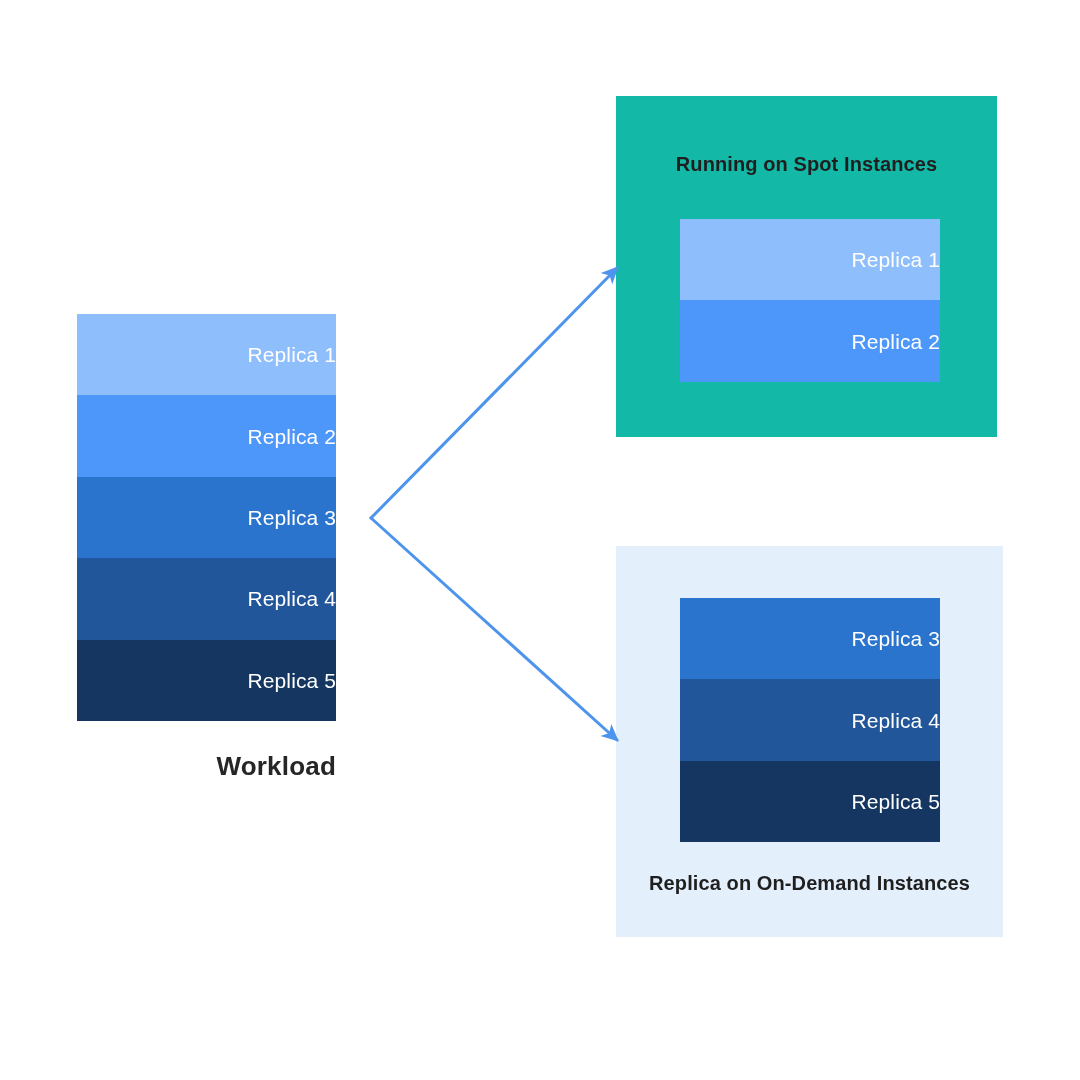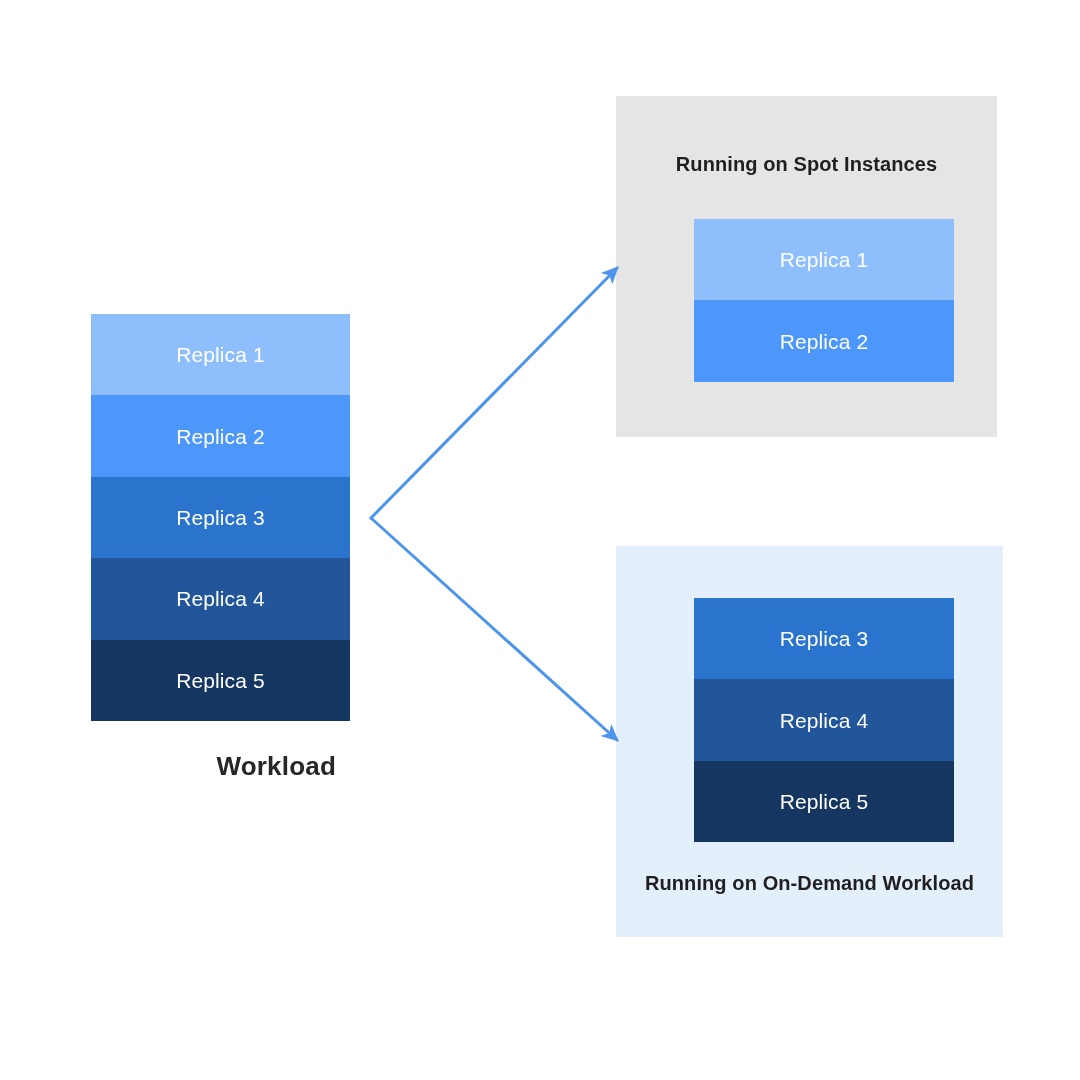--- a/index.html
+++ b/index.html
@@ -14,28 +14,27 @@
     background: #ffffff;
     font-family: "Liberation Sans", sans-serif;
     overflow: hidden;
   }
 
   
   .replica-band {
     position: absolute;
     display: flex;
     align-items: center;
-    justify-content: center;
+    justify-content: flex-end;
     color: #ffffff;
     font-size: 21px;
     font-weight: 400;
     letter-spacing: 0.1px;
     line-height: 1;
     box-sizing: border-box;
-    margin-left: 14px;
   }
 
   
   #workload-group {
     position: absolute;
     left: 77px;
     top: 314px;
     width: 259px;
     height: 407px;
   }
@@ -128,21 +127,21 @@
     <div class="replica-band" style="top: 244.2px; background: rgb(34, 86, 155);">
       <span>Replica 4</span>
     </div>
     <div class="replica-band" style="top: 325.6px; background: rgb(20, 54, 96);">
       <span>Replica 5</span>
     </div>
   </div>
 
   <div id="workload-label">Workload</div>
 
-  <div class="panel" id="panel-spot" style="background: #e5e5e5;">
+  <div class="panel" id="panel-spot" style="background: #14b8a6;">
     <div class="panel-title">Running on Spot Instances</div>
     <div class="panel-stack" id="spot-stack">
       <div class="replica-band" style="top: 0px; background: rgb(142, 190, 251);">
         <span>Replica 1</span>
       </div>
       <div class="replica-band" style="top: 81.4px; background: rgb(77, 151, 250);">
         <span>Replica 2</span>
       </div>
     </div>
   </div>
@@ -152,21 +151,21 @@
       <div class="replica-band" style="top: 0px; background: rgb(42, 116, 205);">
         <span>Replica 3</span>
       </div>
       <div class="replica-band" style="top: 81.4px; background: rgb(34, 86, 155);">
         <span>Replica 4</span>
       </div>
       <div class="replica-band" style="top: 162.8px; background: rgb(20, 54, 96);">
         <span>Replica 5</span>
       </div>
     </div>
-    <div class="panel-title">Running on On-Demand Workload</div>
+    <div class="panel-title">Replica on On-Demand Instances</div>
   </div>
 
   <svg id="arrows" viewBox="0 0 1080 1080" xmlns="http://www.w3.org/2000/svg">
     <defs>
       <marker id="ah" markerWidth="7" markerHeight="7" refX="5.4" refY="3.1" orient="auto" markerUnits="strokeWidth">
         <path d="M0.4,0.4 L6.2,3.1 L0.4,5.8 L1.9,3.1 Z" fill="#4d94ed"></path>
       </marker>
     </defs>
     <path id="arrow-spot-path" fill="none" stroke="#4d94ed" stroke-width="3" stroke-linecap="round" marker-end="url(#ah)" d="M371,518 L617,268"></path>
     <path id="arrow-ondemand-path" fill="none" stroke="#4d94ed" stroke-width="3" stroke-linecap="round" marker-end="url(#ah)" d="M371,518 L617,740"></path>

